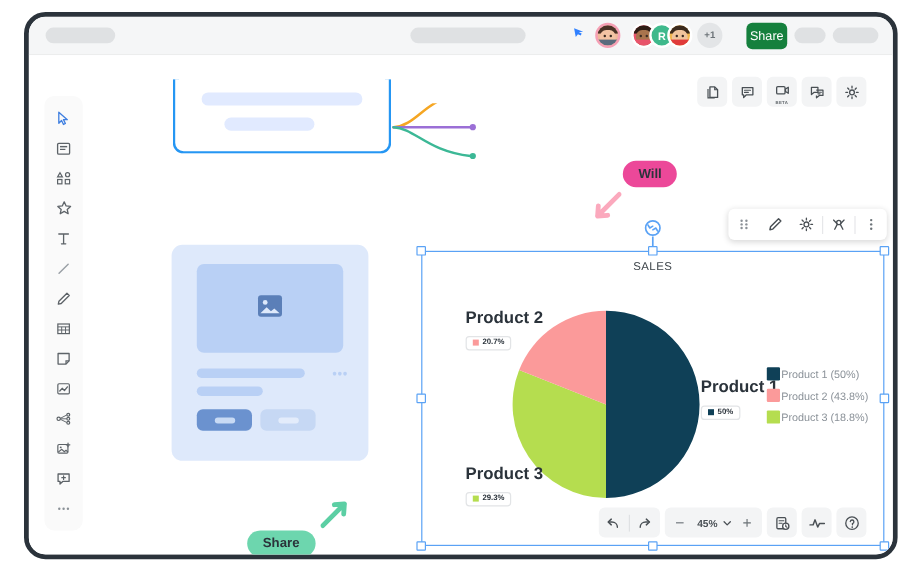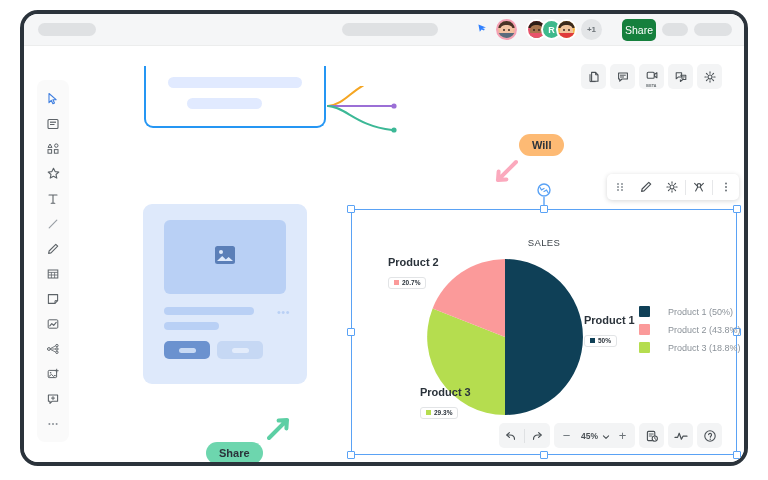--- a/index.html
+++ b/index.html
@@ -178,21 +178,21 @@
 
   
   .cursor-label {
     position: absolute;
     border-radius: 14px;
     padding: 5px 13px;
     font-size: 11px; font-weight: bold;
     color: #2b333b;
     white-space: nowrap;
   }
-  #cursor-will-label  { left: 495px; top: 88px; background: #fdba74; }
+  #cursor-will-label  { left: 495px; top: 88px; background: #ec4899; }
   #cursor-will-arrow  { position: absolute; left: 468px; top: 112px; }
   #cursor-emily-label { left: 182px; top: 396px; background: #6dd6ae; }
   #cursor-emily-arrow { position: absolute; left: 243px; top: 370px; }
 
   
   #chart-frame {
     position: absolute; left: 327px; top: 163px;
     width: 386px; height: 246px;
     border: 1.4px solid #5aa2f5;
     background: #ffffff;
@@ -203,46 +203,46 @@
     border-radius: 1px;
   }
   .h-tl { left: -5px; top: -5px; }  .h-tm { left: calc(50% - 4px); top: -5px; }
   .h-tr { right: -5px; top: -5px; } .h-ml { left: -5px; top: calc(50% - 4px); }
   .h-mr { right: -5px; top: calc(50% - 4px); } .h-bl { left: -5px; bottom: -5px; }
   .h-bm { left: calc(50% - 4px); bottom: -5px; } .h-br { right: -5px; bottom: -5px; }
   #rotate-handle { position: absolute; left: calc(50% - 9px); top: -28px; }
 
   
   #chart-title {
-    position: absolute; left: 0; top: 27px; width: 100%;
+    position: absolute; left: 0; top: 7px; width: 100%;
     text-align: center; font-size: 9.5px; color: #3d444a; letter-spacing: .4px;
   }
   #pie-svg { position: absolute; left: 73px; top: 47px; }
 
   .callout { position: absolute; }
   .callout-name {
-    font-size: 11px; font-weight: bold; color: #2b333b;
+    font-size: 14px; font-weight: bold; color: #2b333b;
     margin-bottom: 3px; white-space: nowrap;
   }
   .callout-chip {
     display: inline-flex; align-items: center; gap: 3px;
     border: 1px solid #e2e4e6; border-radius: 3px;
     background: #ffffff; padding: 1.5px 5px;
     font-size: 6.5px; font-weight: bold; color: #2b333b;
   }
   .chip-swatch { width: 5px; height: 5px; display:inline-block; }
   #callout-p2 { left: 36px; top: 46px; }
-  #callout-p3 { left: 36px; top: 176px; margin-left: 32px; }
+  #callout-p3 { left: 36px; top: 176px; }
   #callout-p1 { left: 232px; top: 104px; text-align: left; }
 
   #chart-legend {
     position: absolute; left: 287px; top: 96px;
     display: flex; flex-direction: column; gap: 7px;
   }
-  .legend-row { display: flex; align-items: center; gap: 18px; }
+  .legend-row { display: flex; align-items: center; gap: 1px; }
   .legend-swatch { width: 11px; height: 11px; border-radius: 1px; flex: none; }
   .legend-text { font-size: 9px; color: #8b9299; white-space: nowrap; }
 
   
   #bottom-toolbar {
     position: absolute; right: 22px; bottom: 14px;
     display: flex; align-items: center; gap: 4px;
   }
   .bt-group {
     background: #f3f4f5; border-radius: 5px;

